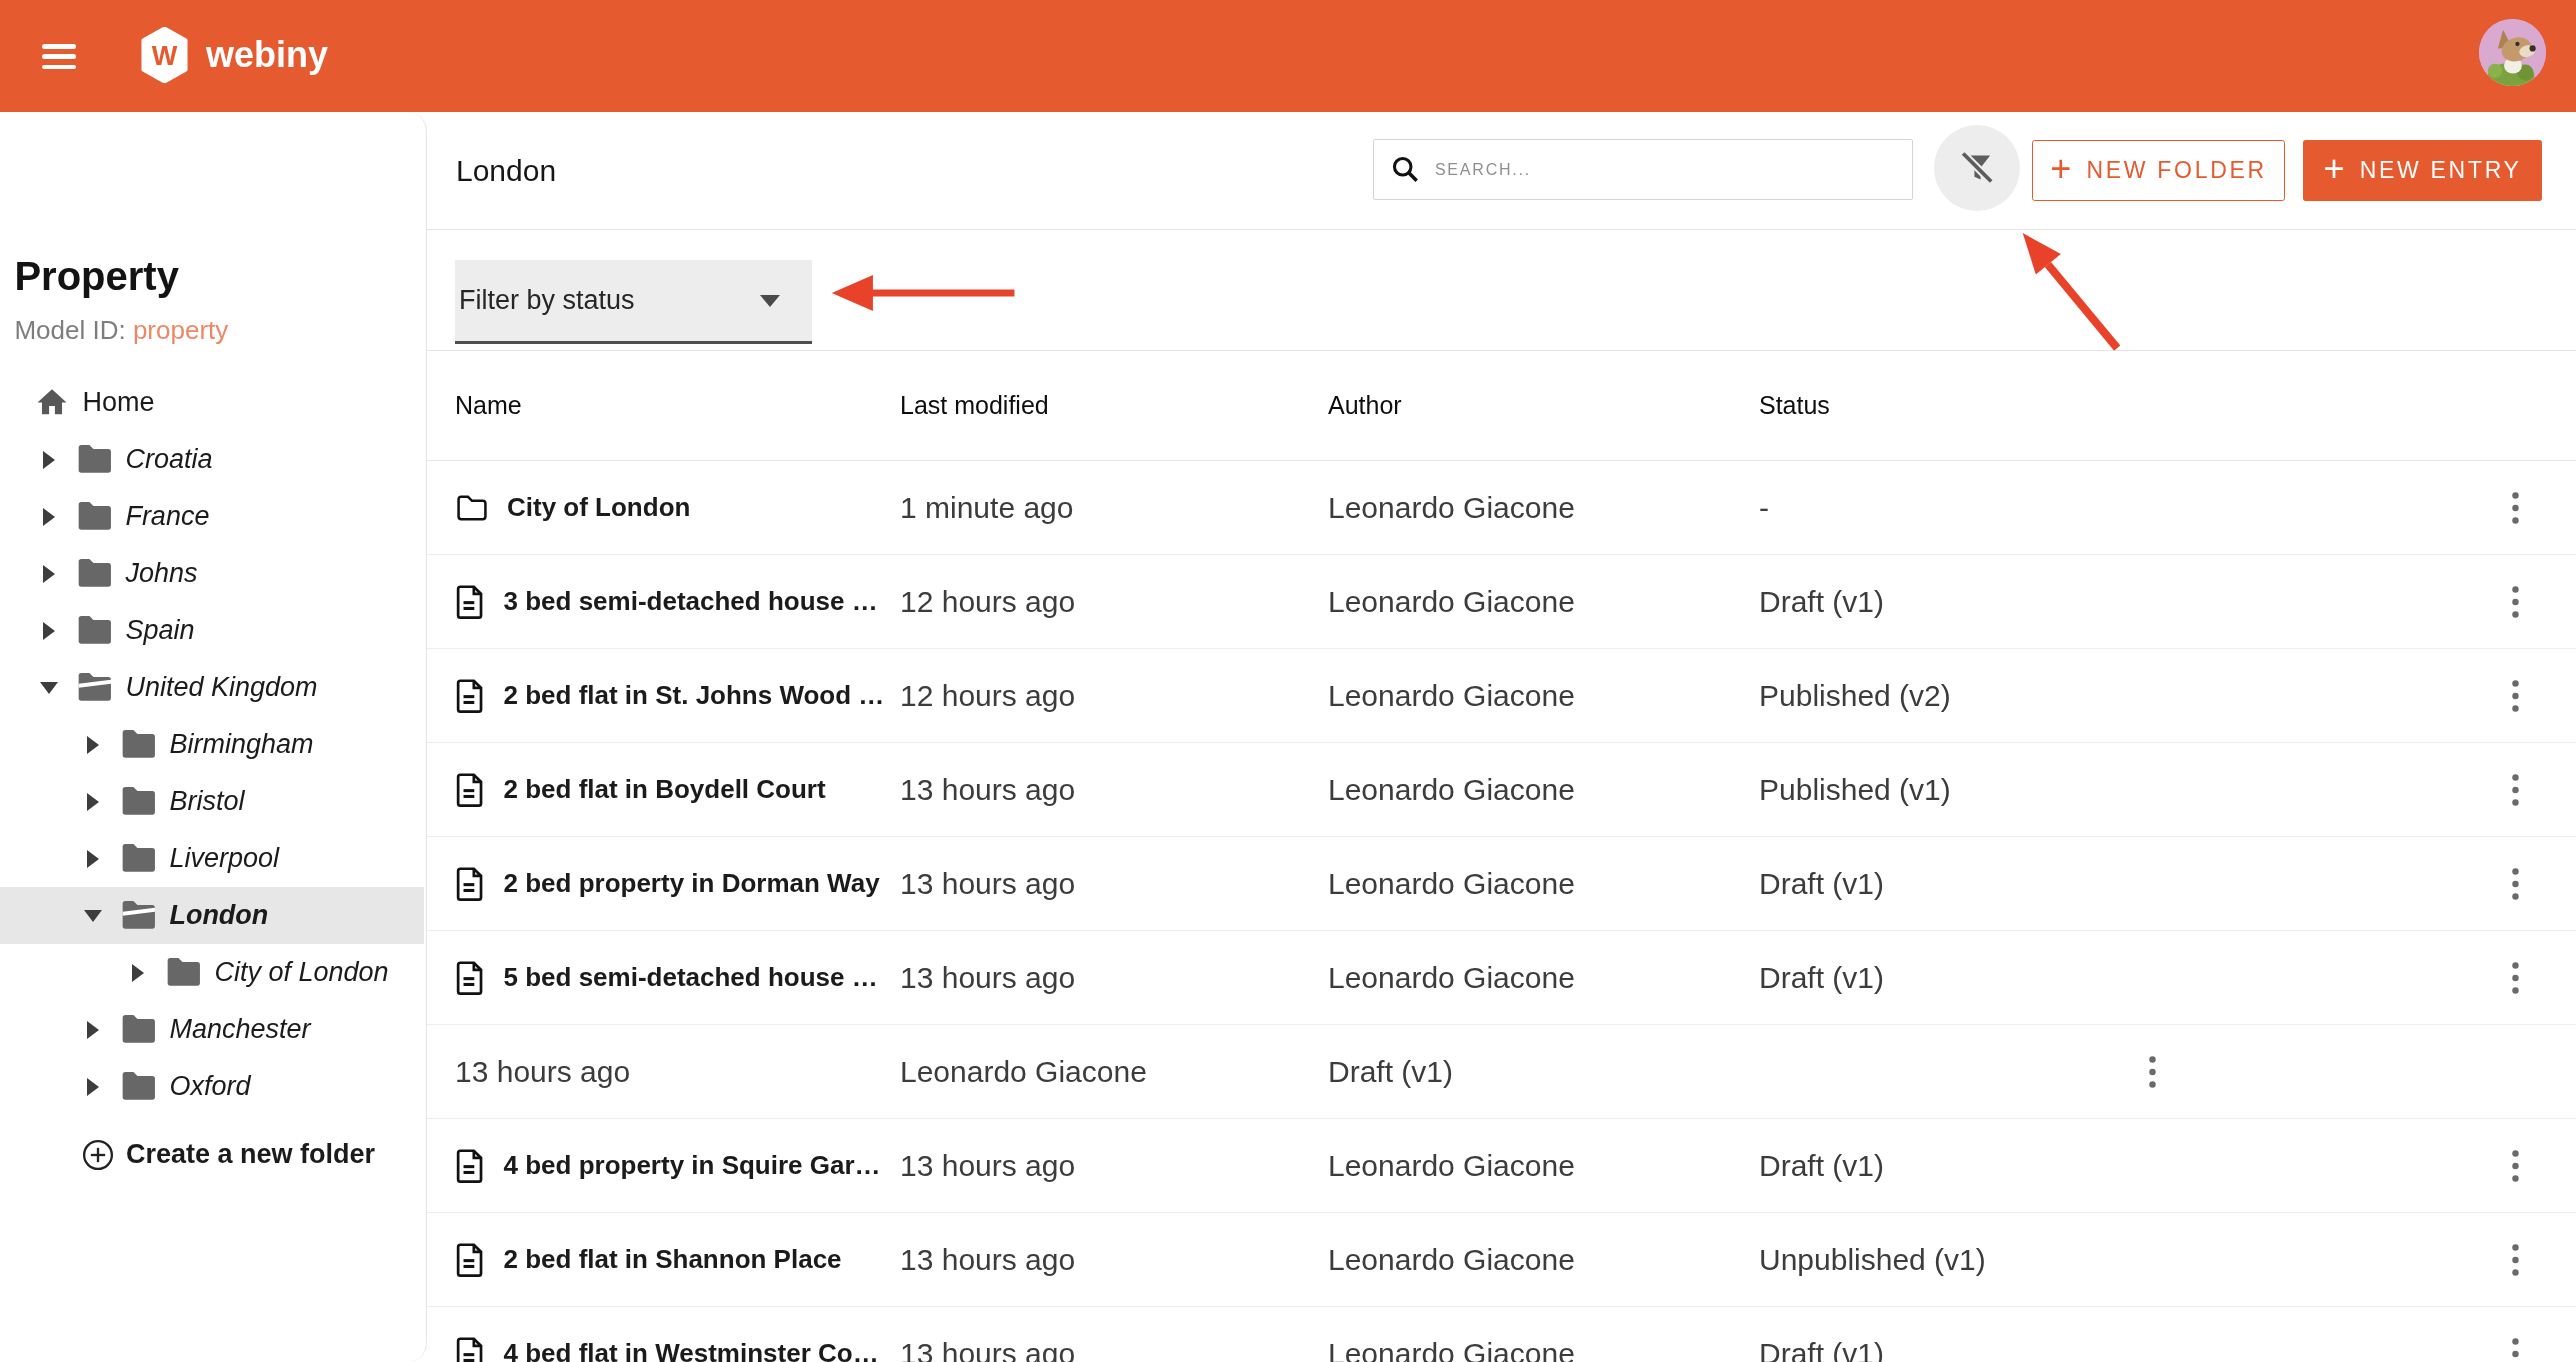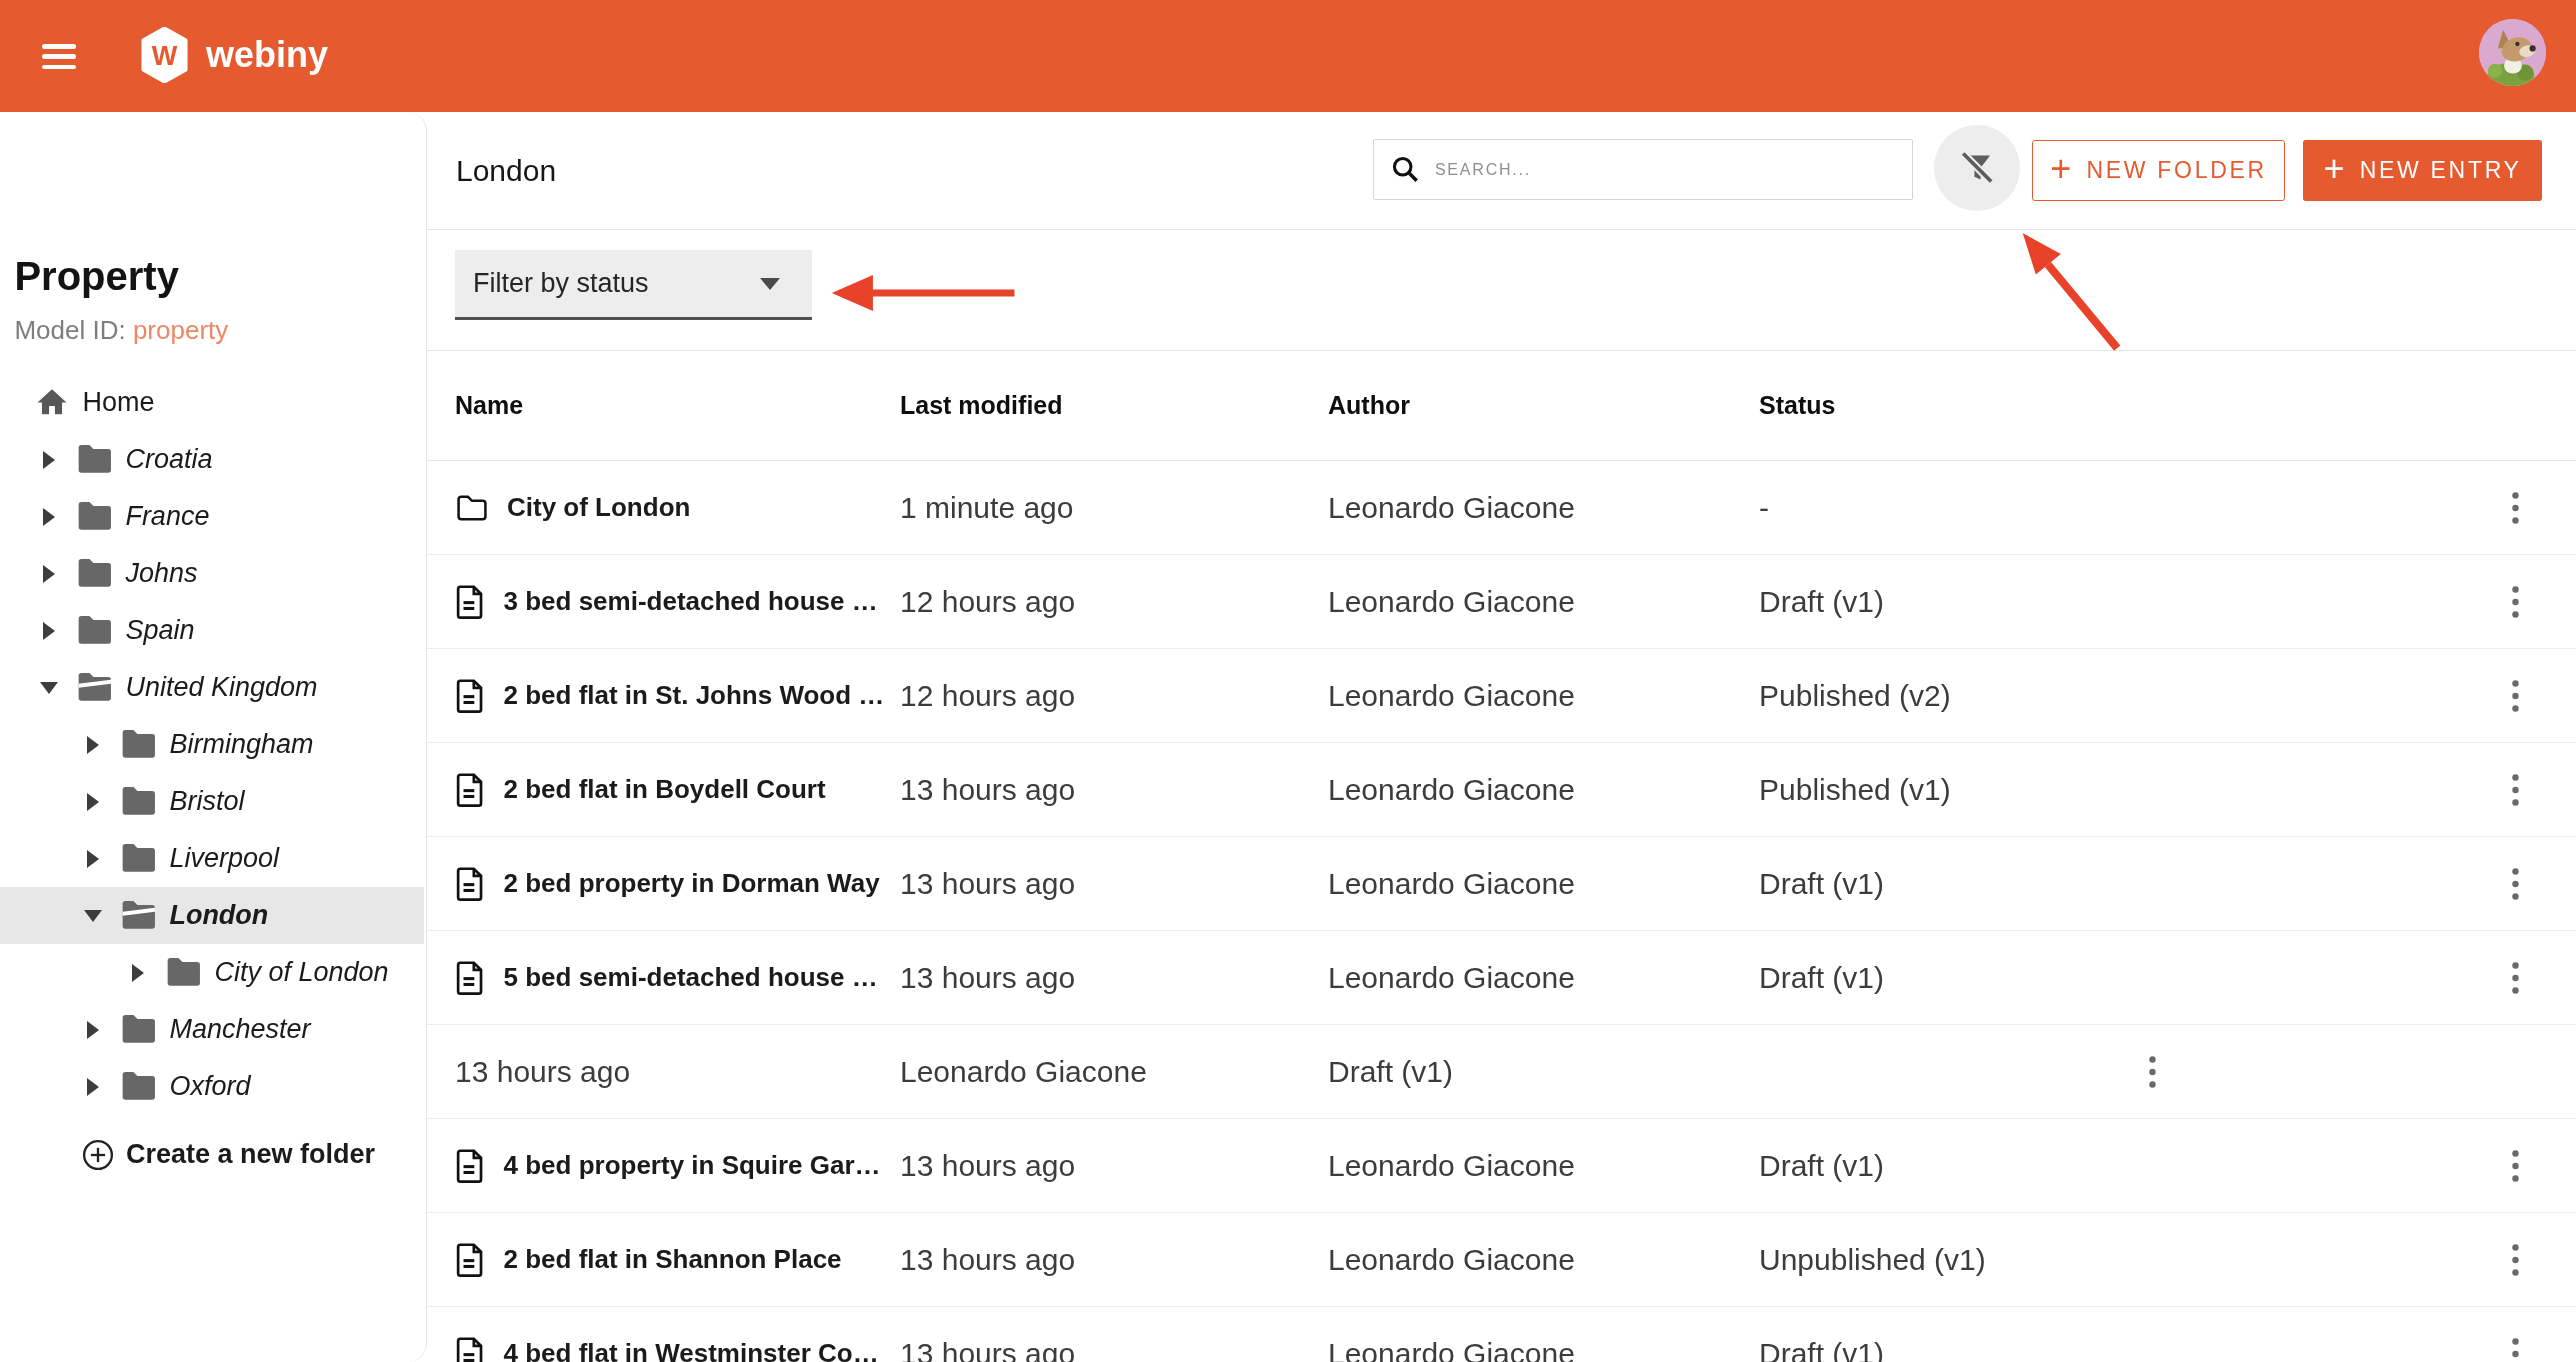--- a/index.html
+++ b/index.html
@@ -52,27 +52,27 @@
   .page-title{position:absolute;left:29px;top:50%;transform:translateY(-50%);font-size:30px;font-weight:400;color:var(--ink);}
   .search{position:absolute;left:946px;top:27px;width:540px;height:61px;border:1.8px solid #D4D4D4;border-radius:1.8px;background:#fff;display:flex;align-items:center;padding-left:16px;gap:14.4px;}
   .search input{border:0;outline:0;flex:1;font-size:16px;letter-spacing:1.8px;color:#0c4a6e;font-family:inherit;background:transparent;}
   .search input::placeholder{color:#8f8f8f;}
   .filter-btn{position:absolute;left:1507px;top:12.6px;width:86px;height:86px;border-radius:50%;background:#EDEDED;display:grid;place-items:center;cursor:pointer;border:0;}
   .btn{display:flex;align-items:center;justify-content:center;gap:12.6px;font-size:23px;letter-spacing:2.7px;font-weight:500;border-radius:2.7px;cursor:pointer;font-family:inherit;}
   .btn .plus{font-size:36px;font-weight:400;line-height:1;margin-top:-3.6px;}
   .btn-outline{position:absolute;left:1605px;top:28px;width:253px;height:61px;background:#fff;border:1.8px solid var(--orange);color:var(--orange);}
   .btn-fill{position:absolute;left:1876px;top:28px;width:239px;height:61px;background:var(--orange);border:0;color:#fff;}
 
-  .dropdown{position:absolute;left:28px;top:138px;width:357px;height:70px;background:#EDEDED;border-bottom:3.6px solid #4F4F4F;display:flex;align-items:center;padding-left:18px;font-size:27px;color:#262626;cursor:pointer;}
+  .dropdown{position:absolute;left:28px;top:148px;width:357px;height:84px;background:#EDEDED;border-bottom:3.6px solid #4F4F4F;display:flex;align-items:center;padding-left:4px;font-size:27px;color:#262626;cursor:pointer;}
   .dropdown .dcaret{position:absolute;right:32px;width:0;height:0;border-left:10px solid transparent;border-right:10px solid transparent;border-top:12.6px solid #4a4a4a;}
 
   .table{position:absolute;left:0;top:238px;right:0;bottom:0;border-top:1.8px solid var(--divider);overflow:hidden;}
   .grid{display:grid;grid-template-columns:445px 428px 431px 454px 1fr;align-items:center;padding-left:28px;}
   .thead{height:110px;border-bottom:1.8px solid #E8E8E8;}
-  .thead span{font-size:25px;font-weight:700;color:#0e0e0e;}
+  .thead span{font-size:25px;font-weight:400;color:#0e0e0e;}
   .row{height:94px;border-bottom:1.8px solid #ECECEC;cursor:pointer;background:#fff;}
   .name-cell{display:flex;align-items:center;gap:18px;min-width:0;}
   .name-cell .nm{font-size:26px;font-weight:700;color:#1b1b1b;white-space:nowrap;}
   .row .icon-folder{display:none;}
   .row.t-folder .icon-folder{display:block;}
   .cell{font-size:30px;color:var(--ink2);}
   .kebab{justify-self:end;padding-right:56px;background:none;border:0;cursor:pointer;display:flex;}
 
   .annot{position:absolute;pointer-events:none;}
 </style>

